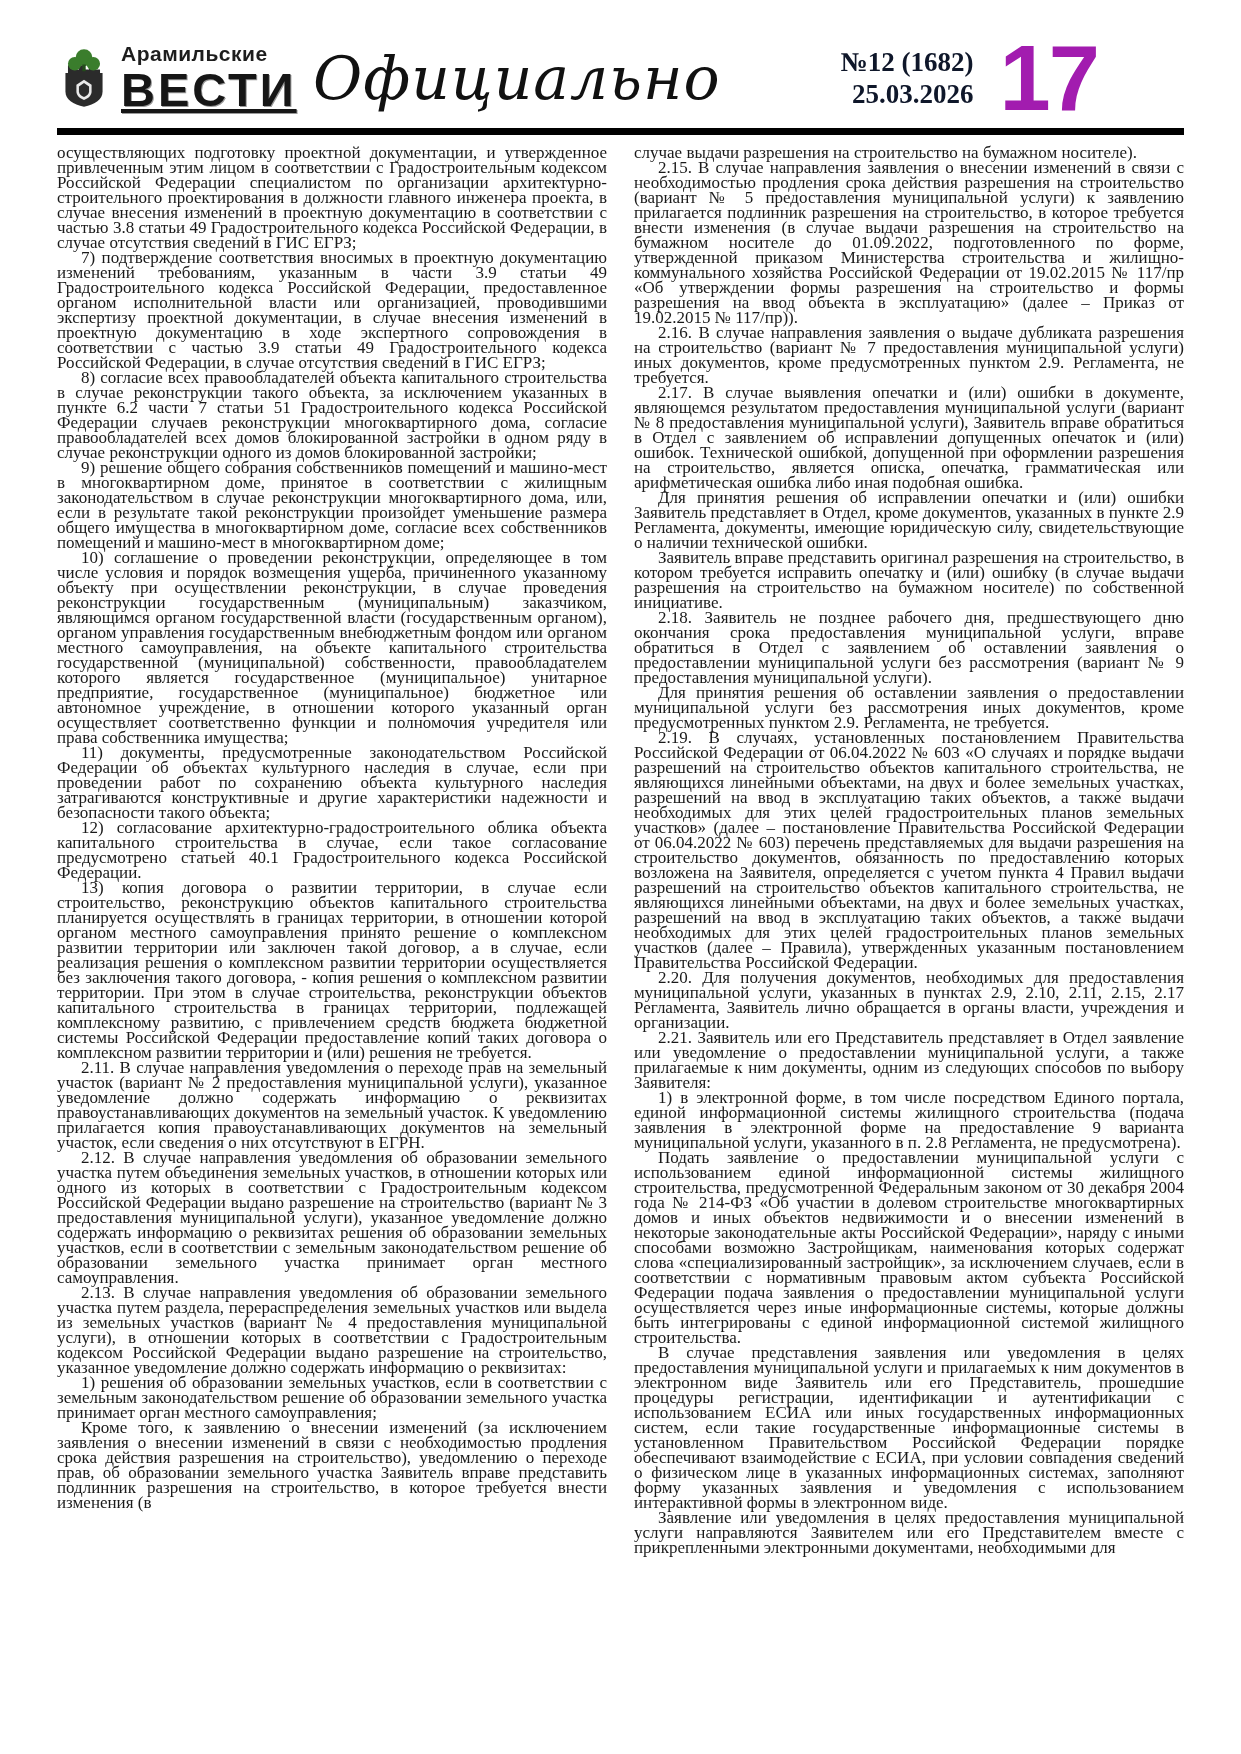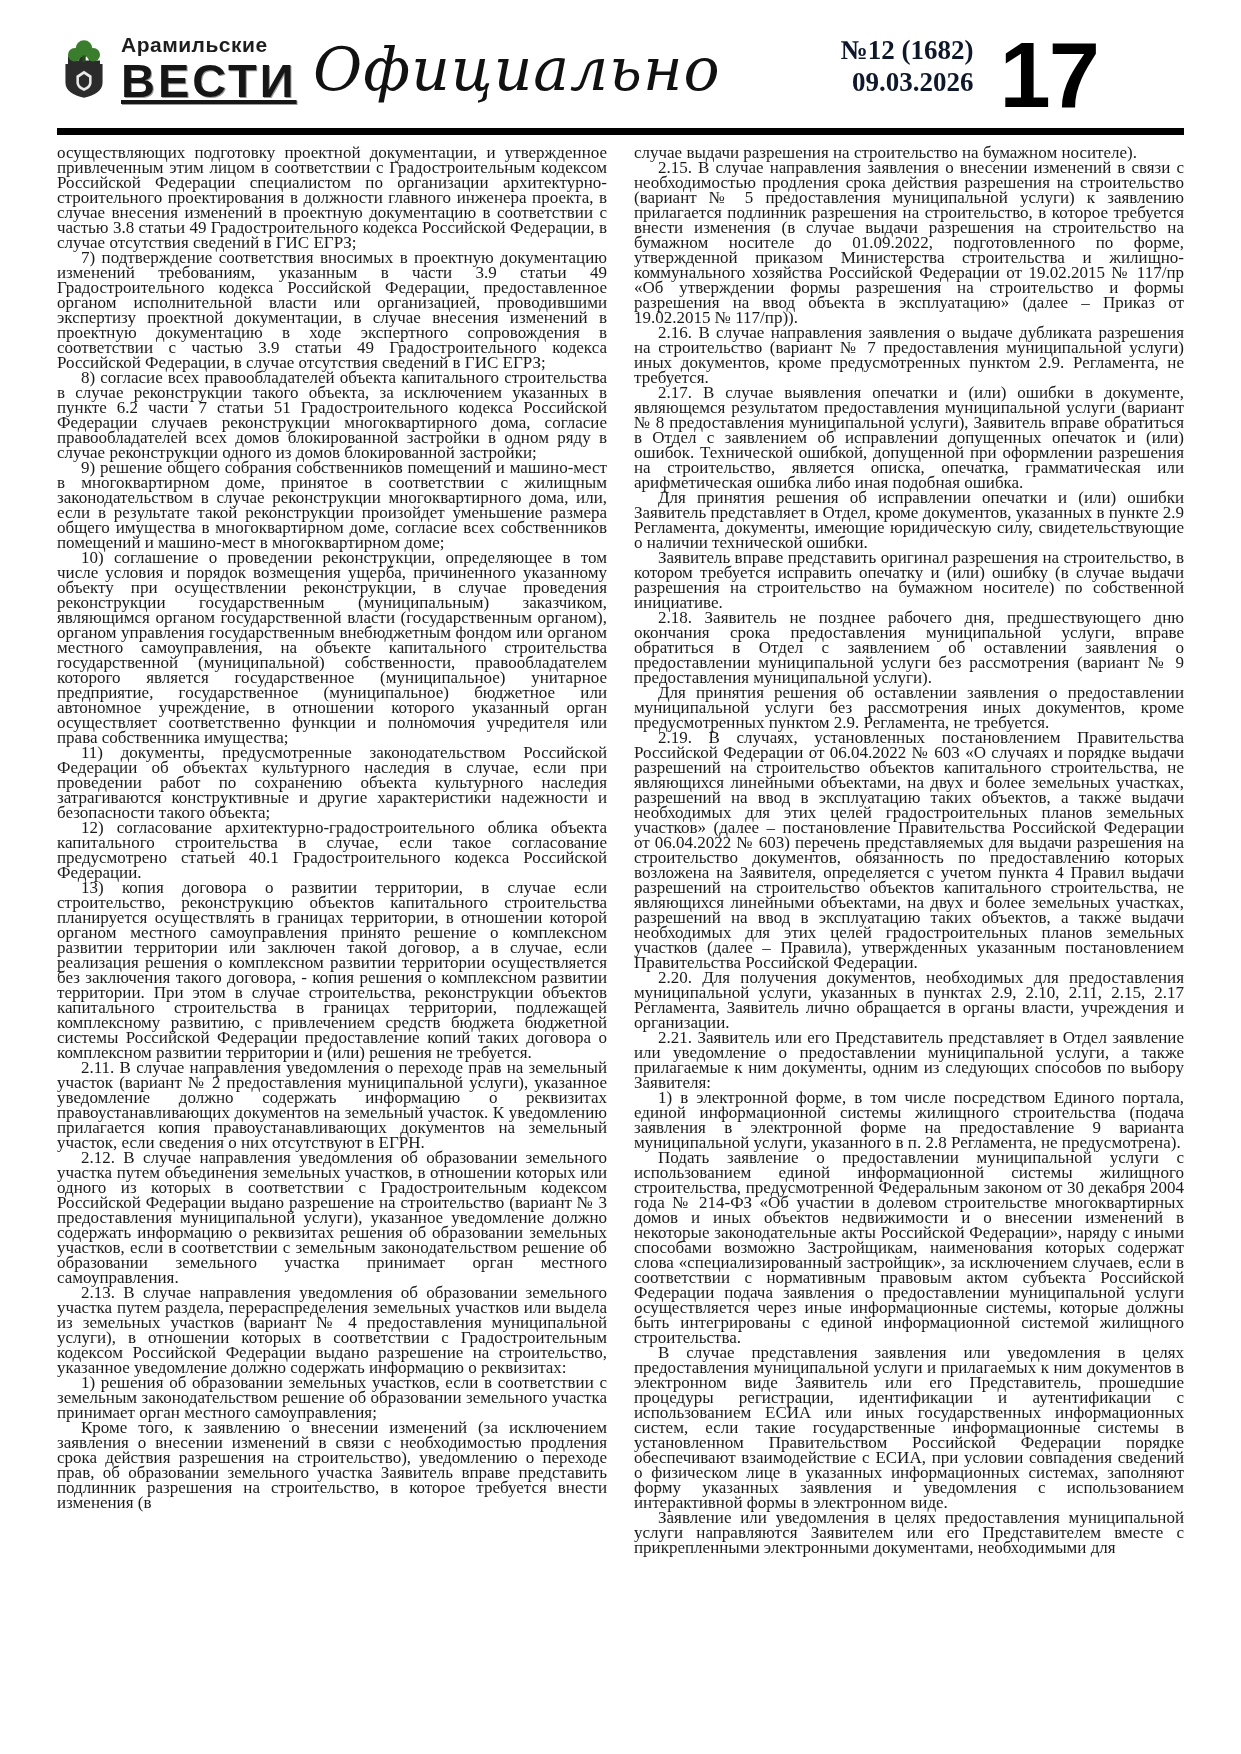--- a/index.html
+++ b/index.html
@@ -11,21 +11,21 @@
     background: #ffffff;
     padding: 34px 57px 0 57px;
     font-family: "Liberation Serif", "DejaVu Serif", serif;
     color: #1a1a1a;
     position: relative;
     overflow: hidden;
   }
   
   .header {
     display: flex;
-    align-items: flex-start;
+    align-items: center;
     height: 88px;
     margin-bottom: 6px;
   }
   .brand {
     display: flex;
     align-items: center;
     gap: 10px;
     width: 256px;
     flex: 0 0 auto;
   }
@@ -69,21 +69,21 @@
     line-height: 1.2;
     color: #0f172a;
     white-space: nowrap;
   }
   .page-number {
     flex: 0 0 auto;
     font-family: "Liberation Sans", sans-serif;
     font-weight: 700;
     font-size: 92px;
     line-height: 0.9;
-    color: #000000;
+    color: #a21caf;
     margin-left: 26px;
     margin-right: 104px;
     letter-spacing: -2px;
   }
   .rule {
     height: 7px;
     background: #000;
     margin-bottom: 10px;
   }
   
@@ -124,21 +124,21 @@
       <div class="brand-text">
         <div class="brand-top">Арамильские</div>
         <div class="brand-bottom">ВЕСТИ</div>
       </div>
     </div>
 
     <div class="section-title">Официально</div>
 
     <div class="issue-block">
       <div class="issue-number">№12 (1682)</div>
-      <div class="issue-date">09.03.2026</div>
+      <div class="issue-date">25.03.2026</div>
     </div>
 
     <div class="page-number">17</div>
   </header>
 
   <div class="rule"></div>
 
   <main class="body">
     <div class="column left">
         <p class="para cont">осуществляющих подготовку проектной документации, и утвержденное привлеченным этим лицом в соответствии с Градостроительным кодексом Российской Федерации специалистом по организации архитектурно-строительного проектирования в должности главного инженера проекта, в случае внесения изменений в проектную документацию в соответствии с частью 3.8 статьи 49 Градостроительного кодекса Российской Федерации, в случае отсутствия сведений в ГИС ЕГРЗ;</p>

